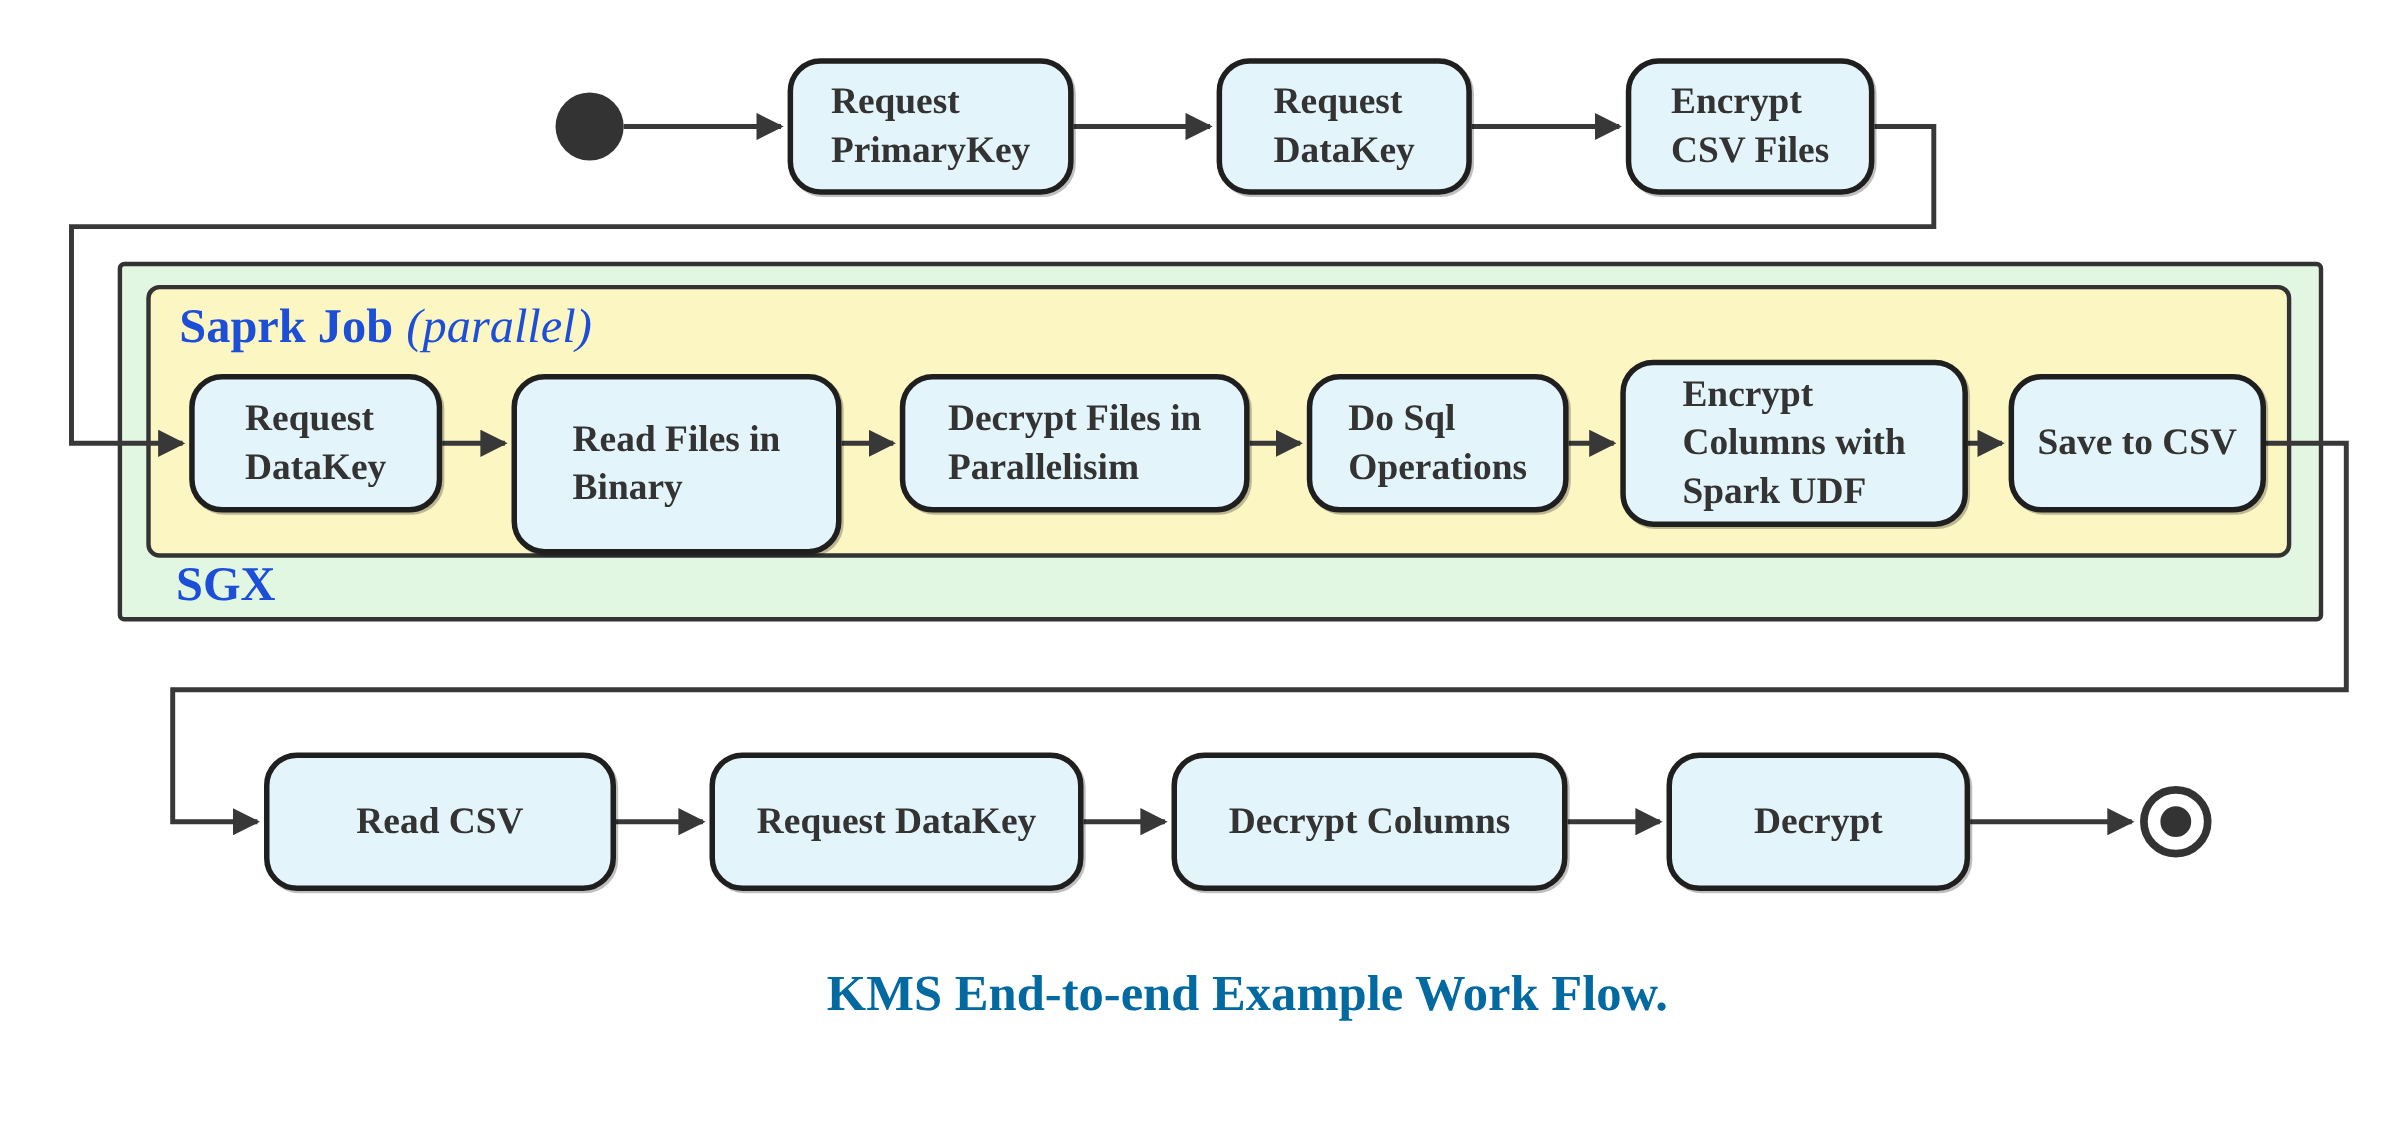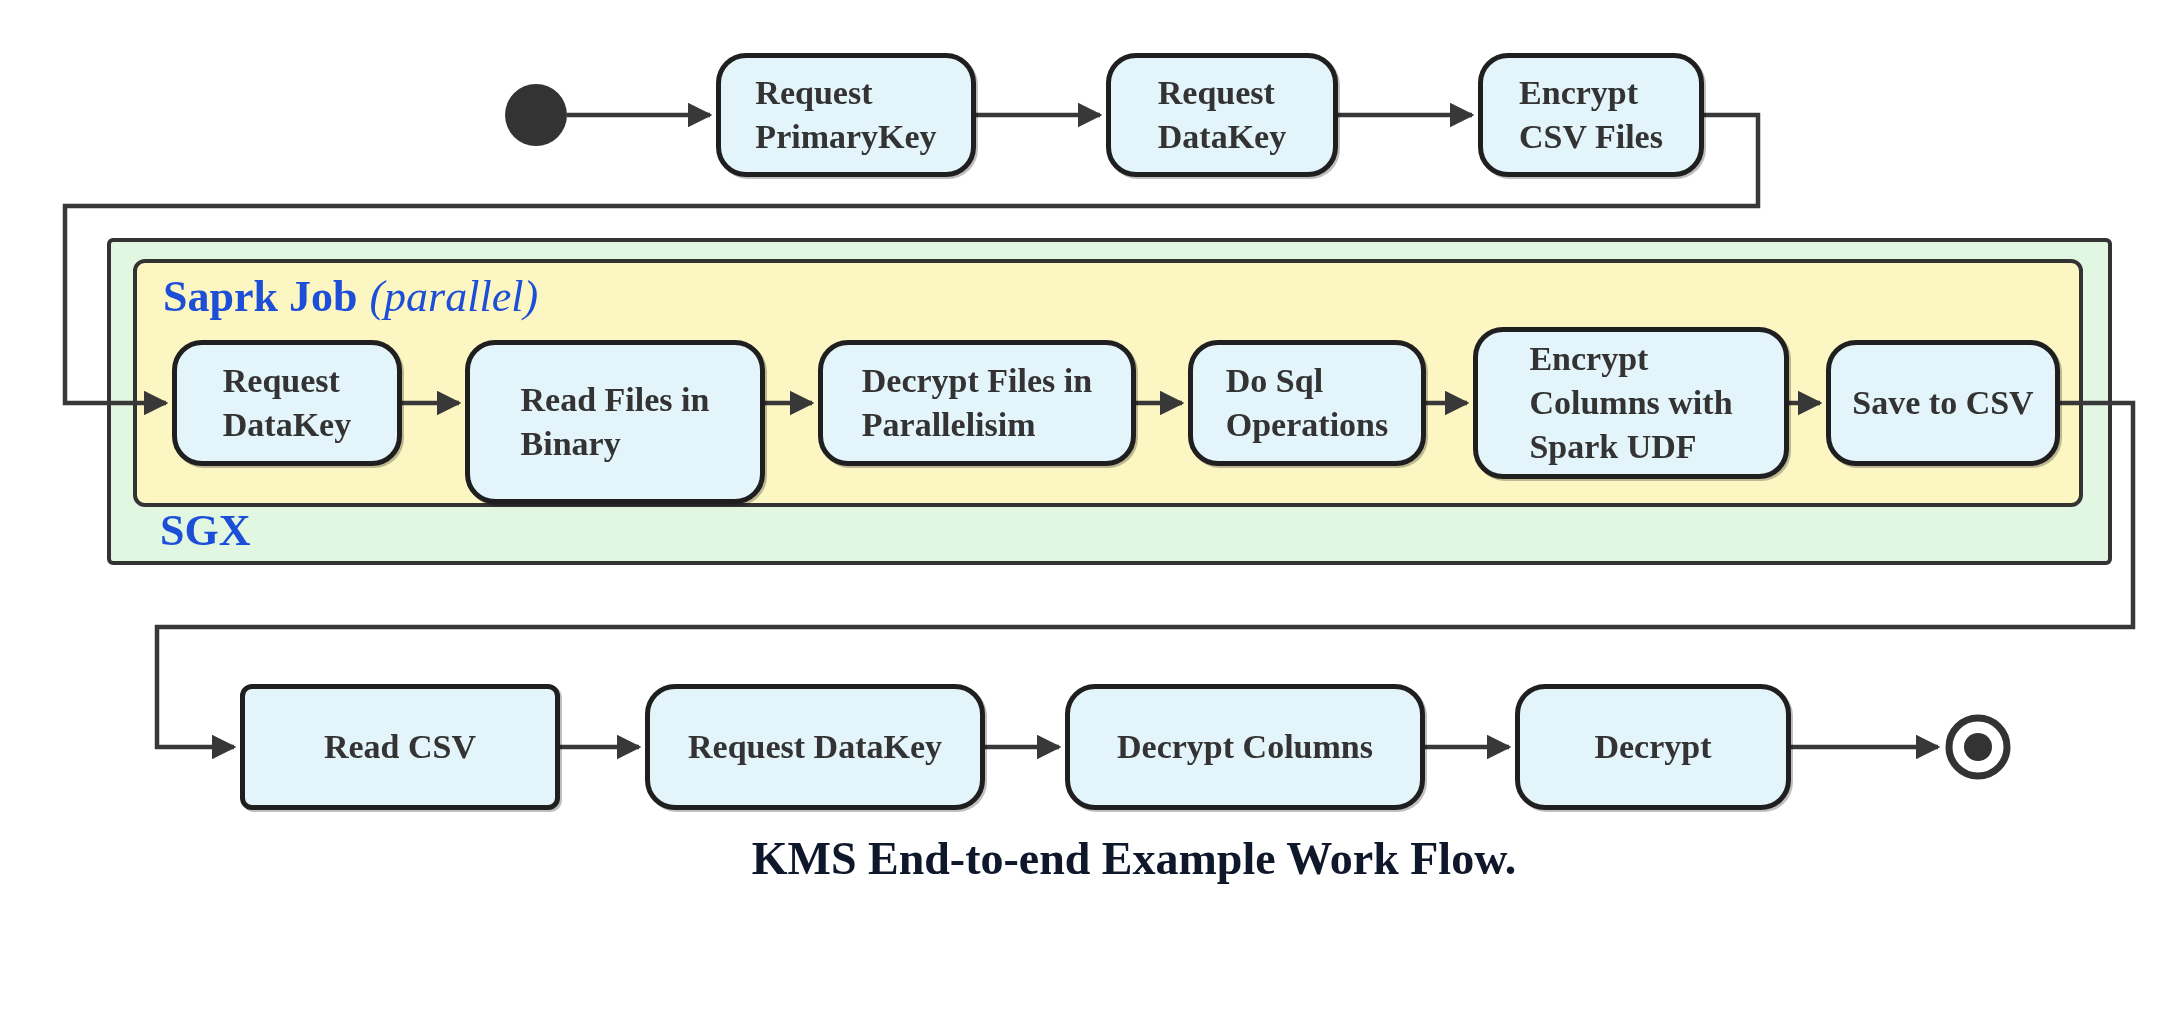--- a/index.html
+++ b/index.html
@@ -11,22 +11,22 @@
   .sgx-box{left:107px;top:238px;width:2005px;height:327px;background:#e1f7e2;border-radius:6px;}
   .spark-box{left:133px;top:259px;width:1950px;height:248px;background:#fcf6c3;border-radius:12px;}
   .container-label{position:absolute;font-weight:700;font-size:44px;line-height:1.15;color:#1d4ed8;white-space:nowrap;}
   .spark-label{left:163px;top:272px;}
   .spark-label .qualifier{font-weight:400;font-style:italic;margin-left:12px;}
   .sgx-label{left:160px;top:506px;}
   .node{position:absolute;box-sizing:border-box;display:flex;align-items:center;justify-content:center;
         text-align:left;background:#e3f4fa;border:5px solid #1f1f1f;border-radius:30px;
         font-weight:700;font-size:34px;line-height:1.3;color:#333333;white-space:pre-line;
         box-shadow:2px 2px 0 rgba(0,0,0,0.25);}
-  .caption{position:absolute;left:1134px;top:832px;transform:translateX(-50%);
-           font-weight:700;font-size:46px;color:#0f172a;white-space:nowrap;}
+  .caption{position:absolute;left:1134px;top:876px;transform:translateX(-50%);
+           font-weight:700;font-size:46px;color:#0369a1;white-space:nowrap;}
   .edge{stroke:#383838;stroke-width:4.5;fill:none;}
 </style>
 </head>
 <body>
 
 <div class="stage">
 
   <div class="container-box sgx-box"></div>
   <div class="container-box spark-box"></div>
 
@@ -78,20 +78,20 @@
 Binary</div>
   <div class="node" style="left:1188px;top:340px;width:238px;height:126px;">Do Sql
 Operations</div>
   <div class="node" style="left:818px;top:340px;width:318px;height:126px;">Decrypt Files in
 Parallelisim</div>
   <div class="node" style="left:1473px;top:327px;width:316px;height:152px;">Encrypt
 Columns with
 Spark UDF</div>
   <div class="node" style="left:1826px;top:340px;width:234px;height:126px;">Save to CSV</div>
 
-  <div class="node" style="left:240px;top:684px;width:320px;height:126px;border-radius:12px;">Read CSV</div>
+  <div class="node" style="left:240px;top:684px;width:320px;height:126px;">Read CSV</div>
   <div class="node" style="left:645px;top:684px;width:340px;height:126px;">Request DataKey</div>
   <div class="node" style="left:1065px;top:684px;width:360px;height:126px;">Decrypt Columns</div>
   <div class="node" style="left:1515px;top:684px;width:276px;height:126px;">Decrypt</div>
 
   <div class="caption">KMS End-to-end Example Work Flow.</div>
 
 </div>
 
 </body></html>

